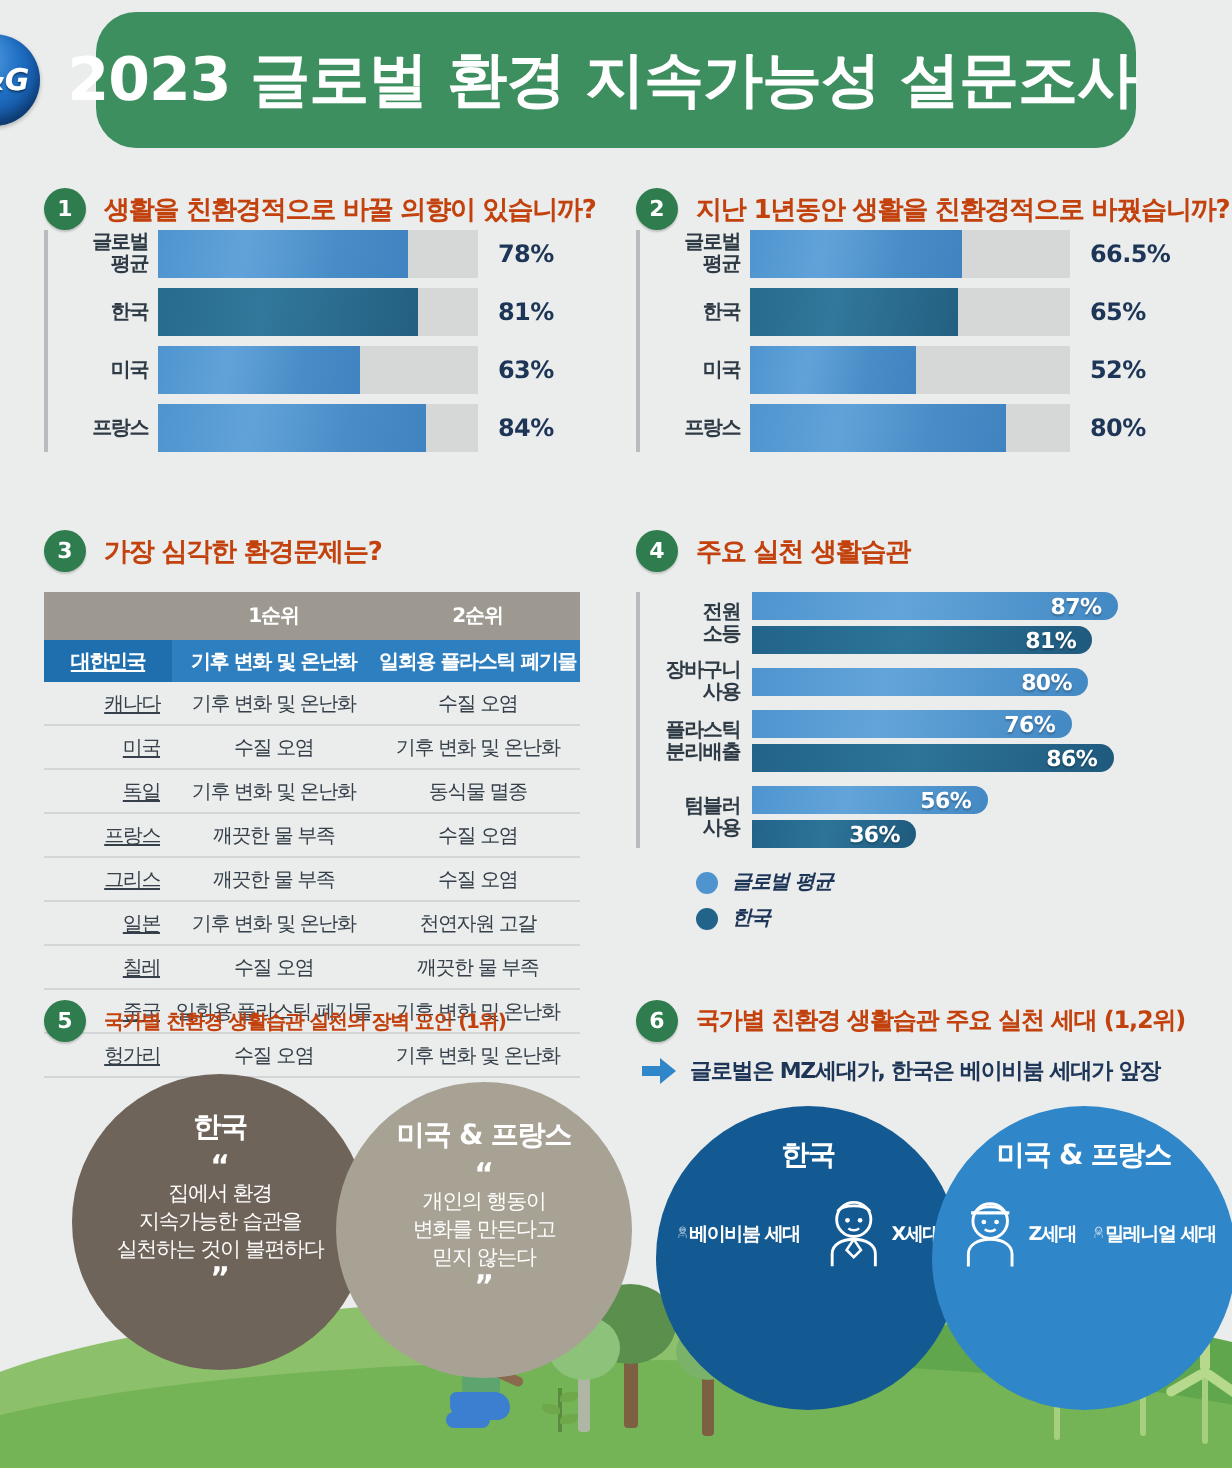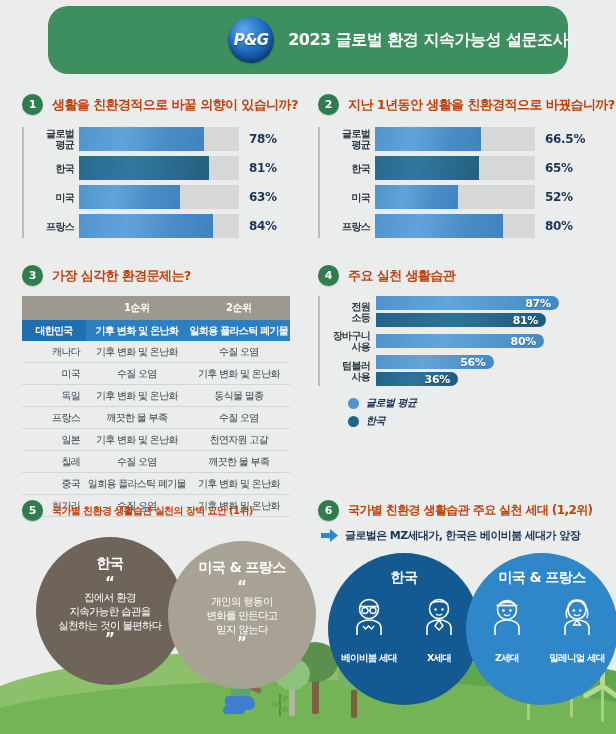--- a/index.html
+++ b/index.html
@@ -39,51 +39,51 @@
     background:#3e8f5f;border-radius:20px;
     display:flex;align-items:center;justify-content:flex-end;gap:14px;
   }
   .pglogo{width:46px;height:46px;border-radius:50%;
     background:radial-gradient(circle at 34% 28%, #5fa7e6 0%, #1f6fc4 45%, #0b3f86 100%);
     display:flex;align-items:center;justify-content:center;
     box-shadow:inset 0 -4px 7px rgba(0,0,0,.35), 0 1px 2px rgba(0,0,0,.25);
     flex:0 0 auto;}
   .pglogo span{color:#fff;font-weight:bold;font-style:italic;font-size:15px;letter-spacing:-.5px;
     text-shadow:0 1px 1px rgba(0,0,0,.4);}
-  .header h1{margin:0;color:#fff;font-size:16px;font-weight:bold;letter-spacing:-.5px;white-space:nowrap;}
+  .header h1{margin:0;color:#fff;font-size:30px;font-weight:bold;letter-spacing:-.5px;white-space:nowrap;}
 
   
   .sec{position:absolute;}
   .sec-head{display:flex;align-items:center;gap:9px;}
   .badge{width:21px;height:21px;border-radius:50%;background:#2f7d4f;color:#fff;
     font-size:11px;font-weight:bold;display:flex;align-items:center;justify-content:center;flex:0 0 auto;
     box-shadow:0 1px 1px rgba(0,0,0,.18);}
   .sec-title{font-size:13px;font-weight:bold;color:#c2410c;letter-spacing:-.6px;white-space:nowrap;}
   .sub-line{display:flex;align-items:center;gap:7px;margin-top:7px;padding-left:3px;}
   .arrow-ic{width:17px;height:13px;flex:0 0 auto;}
   .sub-text{font-size:11px;font-weight:bold;color:#1d3557;letter-spacing:-.6px;white-space:nowrap;}
 
   
-  .bchart{position:relative;margin-top:12px;padding-left:55px;border-left:2px solid #b9bcbe;}
+  .bchart{position:relative;margin-top:0;padding-left:55px;border-left:2px solid #b9bcbe;}
   .brow{display:flex;align-items:center;height:24px;margin-bottom:5px;position:relative;}
   .blabel{position:absolute;left:-55px;width:50px;text-align:right;font-size:10px;font-weight:bold;
     color:#2e3b45;line-height:11px;letter-spacing:-.7px;}
   .btrack{height:24px;background:#d6d7d7;position:relative;flex:0 0 auto;}
   .bfill{height:24px;position:absolute;left:0;top:0;
     background:linear-gradient(100deg,#4f94cf 0%,#61a3d9 35%,#4a8cc6 70%,#3f83c0 100%);}
   .bfill.kr{background:linear-gradient(100deg,#276b8e 0%,#31789c 40%,#245f80 100%);}
   .bval{font-size:12px;font-weight:bold;color:#1d3557;margin-left:10px;letter-spacing:-.3px;white-space:nowrap;}
 
   
   .tbl{margin-top:10px;width:268px;border-collapse:collapse;}
   .tbl th{background:#9d9991;color:#fff;font-size:10px;font-weight:bold;padding:5px 0;letter-spacing:-.5px;}
   .tbl th.c0{width:58px;}
   .tbl td{font-size:10px;color:#36404a;text-align:center;padding:3.5px 0;letter-spacing:-.7px;
     border-bottom:1px solid #d3d5d6;}
-  .tbl td.c0{text-align:right;padding-right:6px;width:58px;color:#36404a;}
+  .tbl td.c0{text-align:right;padding-right:6px;width:58px;color:#36404a;text-decoration:underline;}
   .tbl tr.hl td{background:#2e7fc0;color:#fff;font-weight:bold;border-bottom:none;}
   .tbl tr.hl td.c0{background:#1f6fae;text-align:center;padding-right:0;}
 
   
   .pchart{position:relative;margin-top:10px;padding-left:56px;border-left:2px solid #b9bcbe;}
   .pgroup{position:relative;margin-bottom:7px;}
   .plabel{position:absolute;left:-56px;top:50%;transform:translateY(-50%);width:50px;text-align:right;
     font-size:10px;font-weight:bold;color:#2e3b45;line-height:11px;letter-spacing:-.7px;}
   .pbar{height:14px;border-radius:0 8px 8px 0;margin-bottom:3px;position:relative;
     display:flex;align-items:center;justify-content:flex-end;
@@ -109,21 +109,21 @@
   .circ .ctext{color:#fff;font-size:10.5px;text-align:center;line-height:14px;letter-spacing:-.7px;}
 
   
   .gwrap{position:relative;margin-top:10px;height:125px;}
   .gcirc{position:absolute;width:152px;height:152px;border-radius:50%;
     display:flex;flex-direction:column;align-items:center;padding-top:16px;box-sizing:border-box;}
   .gcirc.k{left:10px;top:0;background:#135a92;}
   .gcirc.u{left:148px;top:0;background:#2f86c8;}
   .gcirc .gname{color:#fff;font-size:14px;font-weight:bold;letter-spacing:-.6px;white-space:nowrap;}
   .people{display:flex;gap:8px;margin-top:8px;}
-  .person{display:flex;flex-direction:column;align-items:center;width:62px;gap:12px;}
+  .person{display:flex;align-items:center;width:62px;}
   .person svg{display:block;}
   .person .pname{color:#fff;font-size:9.5px;font-weight:bold;margin-top:3px;letter-spacing:-.7px;white-space:nowrap;}
 </style>
 </head>
 <body>
 
 <div id="page">
 
   <div class="scene">
     <div class="hill-back"></div>
@@ -291,20 +291,25 @@
             <td class="c0">독일</td>
             <td>기후 변화 및 온난화</td>
             <td>동식물 멸종</td>
           </tr>
           <tr>
             <td class="c0">프랑스</td>
             <td>깨끗한 물 부족</td>
             <td>수질 오염</td>
           </tr>
           <tr>
+            <td class="c0">그리스</td>
+            <td>깨끗한 물 부족</td>
+            <td>수질 오염</td>
+          </tr>
+          <tr>
             <td class="c0">일본</td>
             <td>기후 변화 및 온난화</td>
             <td>천연자원 고갈</td>
           </tr>
           <tr>
             <td class="c0">칠레</td>
             <td>수질 오염</td>
             <td>깨끗한 물 부족</td>
           </tr>
           <tr>
@@ -333,20 +338,29 @@
             <span>87%</span>
           </div>
           <div class="pbar kr" style="width: 170.1px;">
             <span>81%</span>
           </div>
         </div>
         <div class="pgroup">
           <div class="plabel">장바구니<br>사용</div>
           <div class="pbar" style="width: 168px;">
             <span>80%</span>
+          </div>
+        </div>
+        <div class="pgroup">
+          <div class="plabel">플라스틱<br>분리배출</div>
+          <div class="pbar" style="width: 159.6px;">
+            <span>76%</span>
+          </div>
+          <div class="pbar kr" style="width: 180.6px;">
+            <span>86%</span>
           </div>
         </div>
         <div class="pgroup">
           <div class="plabel">텀블러<br>사용</div>
           <div class="pbar" style="width: 117.6px;">
             <span>56%</span>
           </div>
           <div class="pbar kr" style="width: 82px;">
             <span>36%</span>
           </div>

